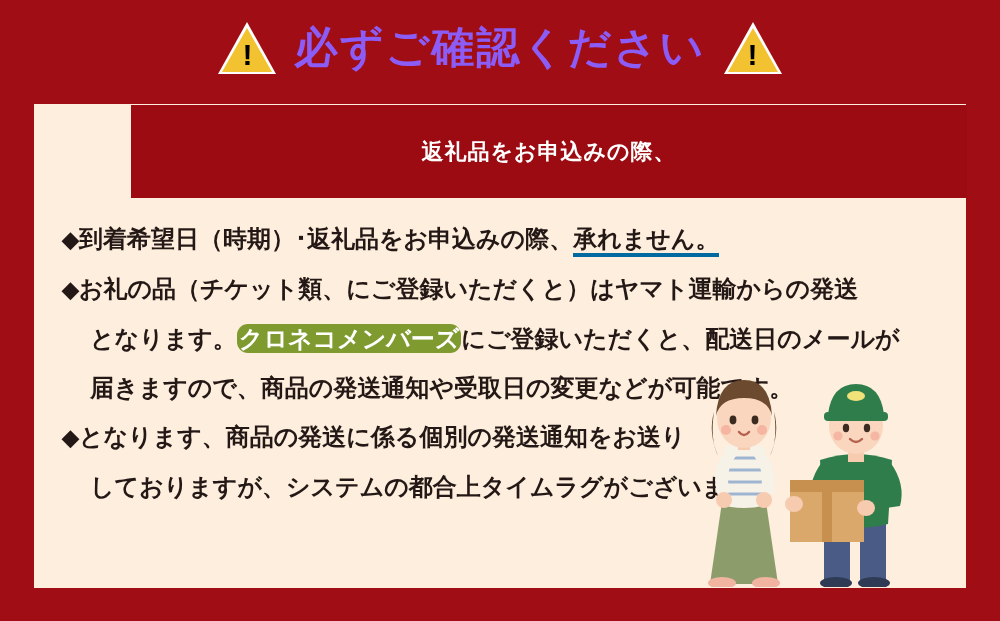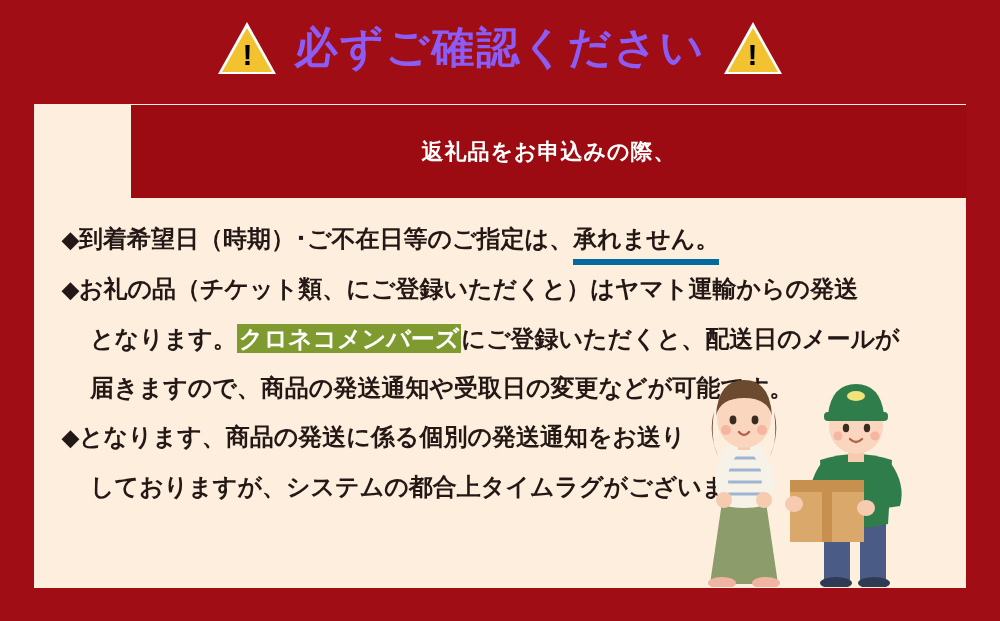--- a/index.html
+++ b/index.html
@@ -127,27 +127,28 @@
   .bullet-mark {
     font-size: 22px;
     font-weight: bold;
     color: #231815;
   }
   .indent {
     display: inline-block;
     width: 28px;
   }
   .underline-red {
-    border-bottom: 6px solid #0369a1;
-    padding-bottom: 7px;
+    border-bottom: 4px solid #0369a1;
+    padding-bottom: 1px;
   }
   .hl-green {
     background: #7f9a2e;
     color: #ffffff;
     padding: 1px 2px;
+    border-radius: 11px;
   }
   
   .illus {
     position: absolute;
     right: 36px;
     bottom: 34px;
     width: 310px;
     height: 235px;
   }
 </style>
@@ -173,21 +174,21 @@
 
   <div class="body-panel"></div>
 
   <div class="subtitle-band">
     <div class="subtitle-line">返礼品をお申込みの際、</div>
   </div>
 
   <div class="list">
 
     <div class="bullet-item">
-      <span class="bullet-mark">◆</span><span>到着希望日（時期）･ご不在日等のご指定は、</span><span class="underline-red">承れません。</span>
+      <span class="bullet-mark">◆</span><span>到着希望日（時期）･返礼品をお申込みの際、</span><span class="underline-red">承れません。</span>
     </div>
 
     <div class="bullet-item">
       <div>
         <span class="bullet-mark">◆</span><span>お礼の品（チケット類、にご登録いただくと）はヤマト運輸からの発送</span>
       </div>
       <div>
         <span class="indent"></span><span>となります。</span><span class="hl-green">クロネコメンバーズ</span><span>にご登録いただくと、配送日のメールが</span>
       </div>
       <div>

